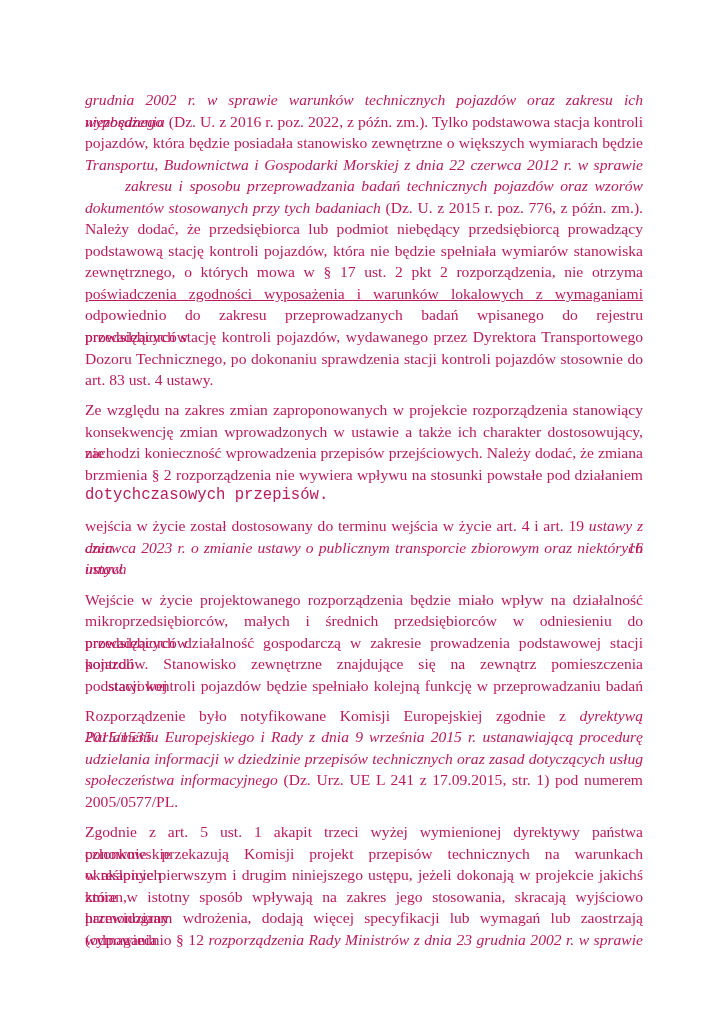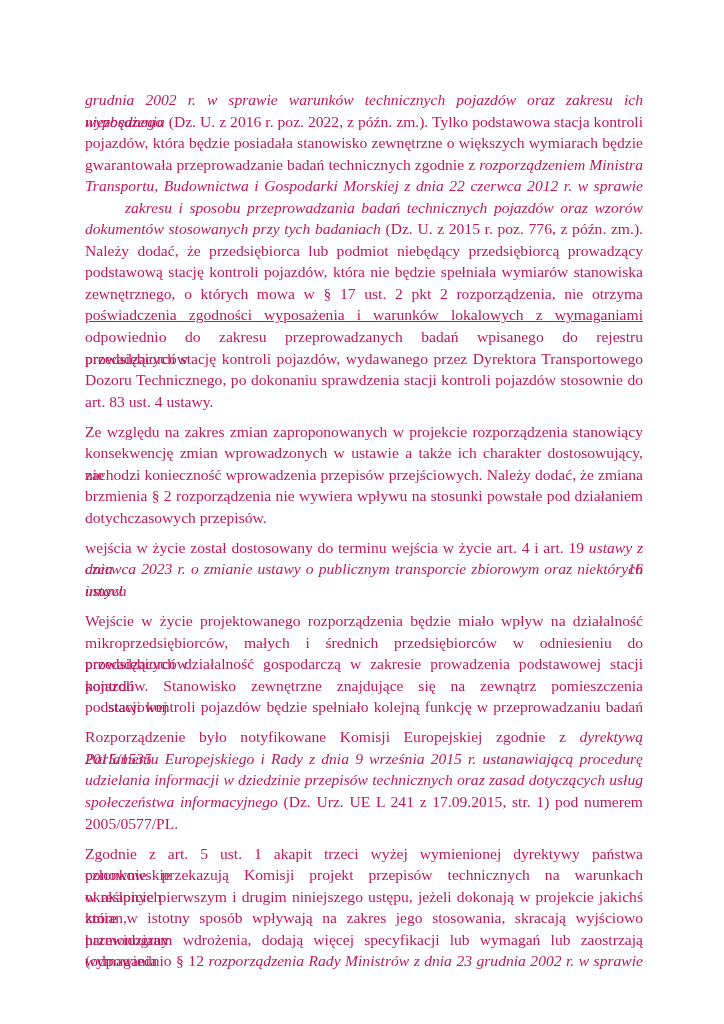--- a/index.html
+++ b/index.html
@@ -29,23 +29,20 @@
   <div class="content" id="content">
       <div class="para">
         <div class="line">
           <span class="line-inner" style="white-space: normal;"><span class="it">grudnia 2002 r. w sprawie warunków technicznych pojazdów oraz zakresu ich niezbędnego</span></span>
         </div>
         <div class="line">
           <span class="line-inner" style="white-space: normal;"><span class="it">wyposażenia</span><span> (Dz. U. z 2016 r. poz. 2022, z późn. zm.). Tylko podstawowa stacja kontroli</span></span>
         </div>
         <div class="line">
           <span class="line-inner" style="white-space: normal;"><span>pojazdów, która będzie posiadała stanowisko zewnętrzne o większych wymiarach będzie</span></span>
-        </div>
-        <div class="line">
-          <span class="line-inner" style="white-space: normal;"><span>gwarantowała przeprowadzanie badań technicznych zgodnie z </span><span class="it">rozporządzeniem Ministra</span></span>
         </div>
         <div class="line">
           <span class="line-inner" style="white-space: normal;"><span class="it">Transportu, Budownictwa i Gospodarki Morskiej z dnia 22 czerwca 2012 r. w sprawie</span></span>
         </div>
         <div class="line">
           <span class="line-inner" style="white-space: normal; margin-left: 40px;"><span class="it">zakresu i sposobu przeprowadzania badań technicznych pojazdów oraz wzorów</span></span>
         </div>
         <div class="line">
           <span class="line-inner" style="white-space: normal;"><span class="it">dokumentów stosowanych przy tych badaniach</span><span> (Dz. U. z 2015 r. poz. 776, z późn. zm.).</span></span>
         </div>
@@ -81,21 +78,21 @@
         <div class="line">
           <span class="line-inner" style="white-space: normal;"><span>konsekwencję zmian wprowadzonych w ustawie a także ich charakter dostosowujący, nie</span></span>
         </div>
         <div class="line">
           <span class="line-inner" style="white-space: normal;"><span>zachodzi konieczność wprowadzenia przepisów przejściowych. Należy dodać, że zmiana</span></span>
         </div>
         <div class="line">
           <span class="line-inner" style="white-space: normal;"><span>brzmienia § 2 rozporządzenia nie wywiera wpływu na stosunki powstałe pod działaniem</span></span>
         </div>
         <div class="line last">
-          <span class="line-inner" style="white-space: normal;"><span>dotychczasowych przepisów.</span></span>
+          <span class="line-inner" style="white-space: normal; font-family: Liberation Mono, monospace;"><span>dotychczasowych przepisów.</span></span>
         </div>
       </div>
       <div class="para">
         <div class="line">
           <span class="line-inner" style="white-space: normal;"><span>wejścia w życie został dostosowany do terminu wejścia w życie art. 4 i art. 19 </span><span class="it">ustawy z dnia 16</span></span>
         </div>
         <div class="line">
           <span class="line-inner" style="white-space: normal;"><span class="it">czerwca 2023 r. o zmianie ustawy o publicznym transporcie zbiorowym oraz niektórych innych</span></span>
         </div>
         <div class="line last">

